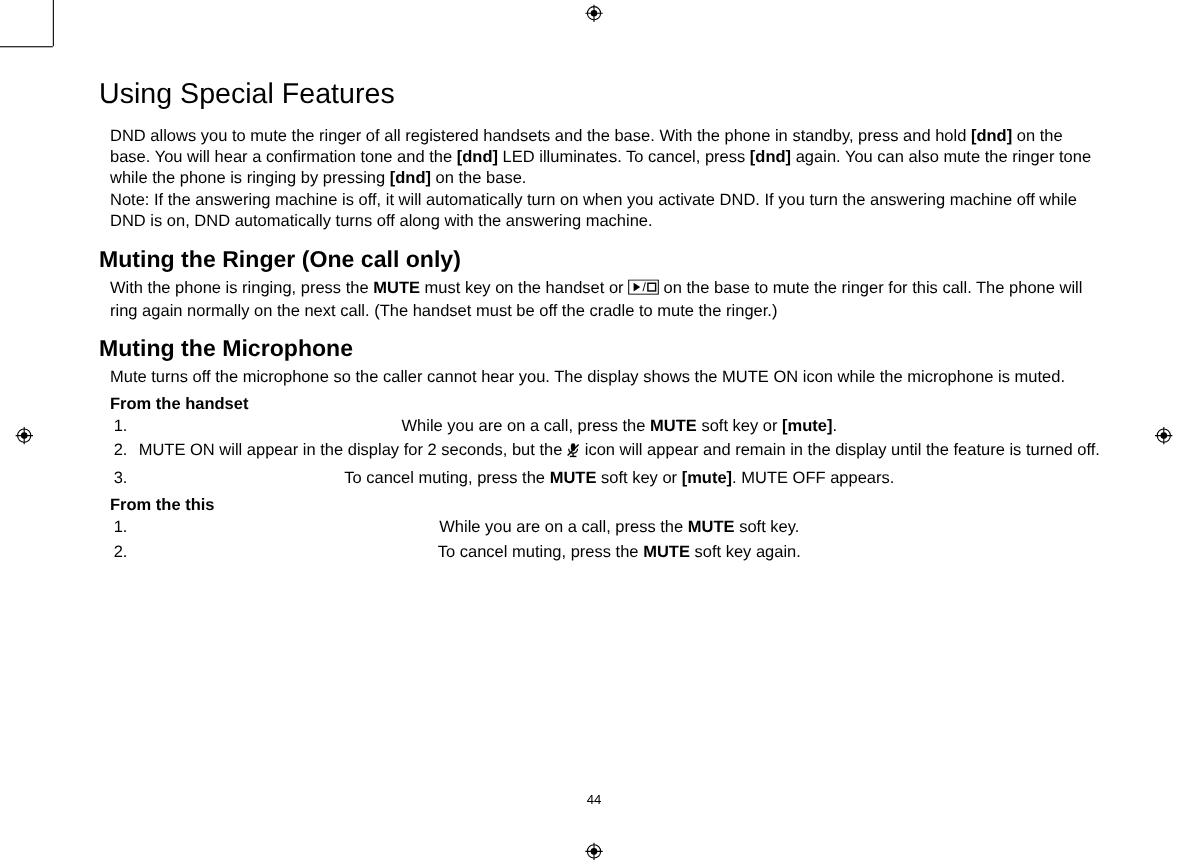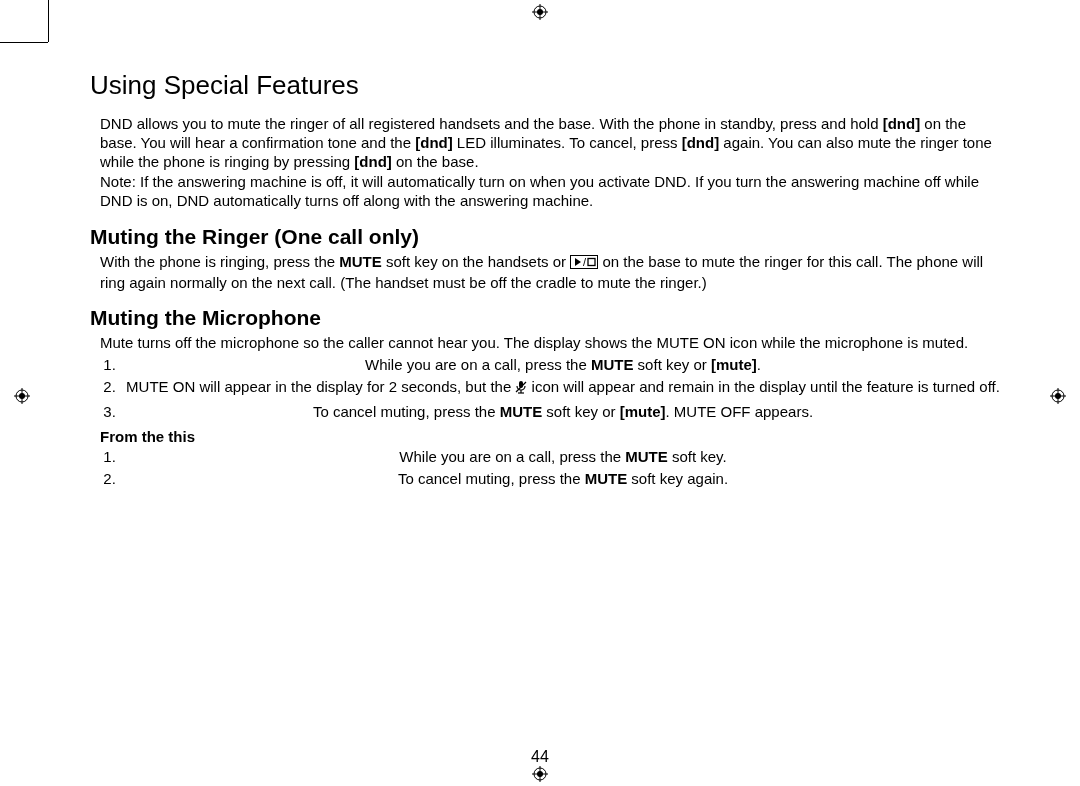--- a/index.html
+++ b/index.html
@@ -44,23 +44,23 @@
     margin-left: 10px;
     padding-left: 20px;
     font-size: 15px;
     line-height: 1.35;
   }
   ol li { padding-left: 6px; margin-bottom: 2px; text-align: center; }
   .page-number {
     position: absolute;
     left: 0;
     width: 1080px;
-    top: 748px;
+    top: 720px;
     text-align: center;
-    font-size: 16px;
+    font-size: 12px;
   }
   
   .reg-mark {
     position: absolute;
     width: 16px;
     height: 16px;
   }
   .reg-mark svg { display: block; }
   .crop-line { position: absolute; background: #000; }
   .crop-h { height: 1px; }
@@ -113,31 +113,32 @@
 
   <h1 class="main-title">Using Special Features</h1>
 
   <p class="body indent">
     <span>DND allows you to mute the ringer of all registered handsets and the base. With the phone in standby, press and hold </span><b>[dnd]</b><span> on the base. You will hear a confirmation tone and the </span><b>[dnd]</b><span> LED illuminates. To cancel, press </span><b>[dnd]</b><span> again. You can also mute the ringer tone while the phone is ringing by pressing </span><b>[dnd]</b><span> on the base.</span>
   </p>
   <p class="body indent">Note: If the answering machine is off, it will automatically turn on when you activate DND. If you turn the answering machine off while DND is on, DND automatically turns off along with the answering machine.</p>
 
   <h2 class="section-title">Muting the Ringer (One call only)</h2>
   <p class="body indent">
-    <span>With the phone is ringing, press the </span><b>MUTE</b><span> soft key on the handsets or </span><span class="icon-inline"><svg width="28" height="14" viewBox="0 0 28 14">
+    <span>With the phone is ringing, press the </span><b>MUTE</b><span> must key on the handset or </span><span class="icon-inline"><svg width="28" height="14" viewBox="0 0 28 14">
           <rect x="0.5" y="0.5" width="27" height="13" fill="none" stroke="#000" stroke-width="1"></rect>
           <polygon points="5,3 5,11 11,7" fill="#000"></polygon>
           <text x="13" y="11" font-size="11" font-family="Arial" fill="#000">/</text>
           <rect x="18" y="3.5" width="7" height="7" fill="none" stroke="#000" stroke-width="1.3"></rect>
         </svg></span><span> on the base to mute the ringer for this call. The phone will ring again normally on the next call. (The handset must be off the cradle to mute the ringer.)</span>
   </p>
 
   <h2 class="section-title">Muting the Microphone</h2>
   <p class="body indent">Mute turns off the microphone so the caller cannot hear you. The display shows the MUTE ON icon while the microphone is muted.</p>
 
+  <h3 class="sub-title indent">From the handset</h3>
   <ol>
     <li>
       <span>While you are on a call, press the </span><b>MUTE</b><span> soft key or </span><b>[mute]</b><span>.</span>
     </li>
     <li>
       <span>MUTE ON will appear in the display for 2 seconds, but the </span><span class="icon-inline"><svg width="12" height="14" viewBox="0 0 12 14">
             <rect x="4" y="1" width="4" height="7" rx="2" fill="#000"></rect>
             <path d="M2 6 a4 4 0 0 0 8 0" fill="none" stroke="#000" stroke-width="1.2"></path>
             <line x1="6" y1="10" x2="6" y2="13" stroke="#000" stroke-width="1.2"></line>
             <line x1="3" y1="13" x2="9" y2="13" stroke="#000" stroke-width="1.2"></line>

